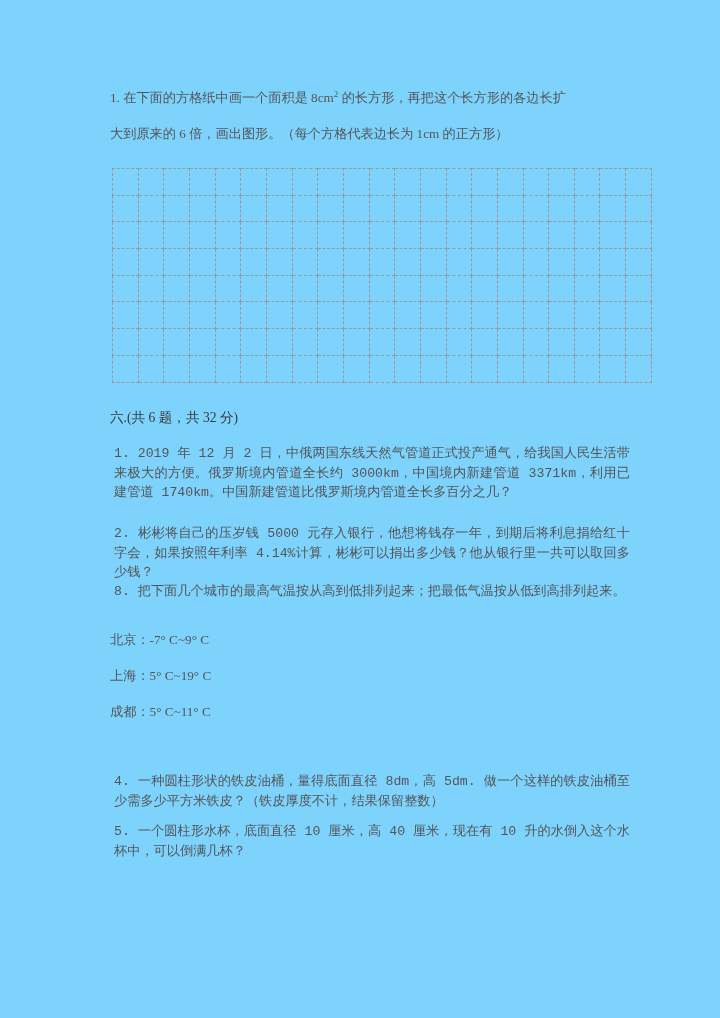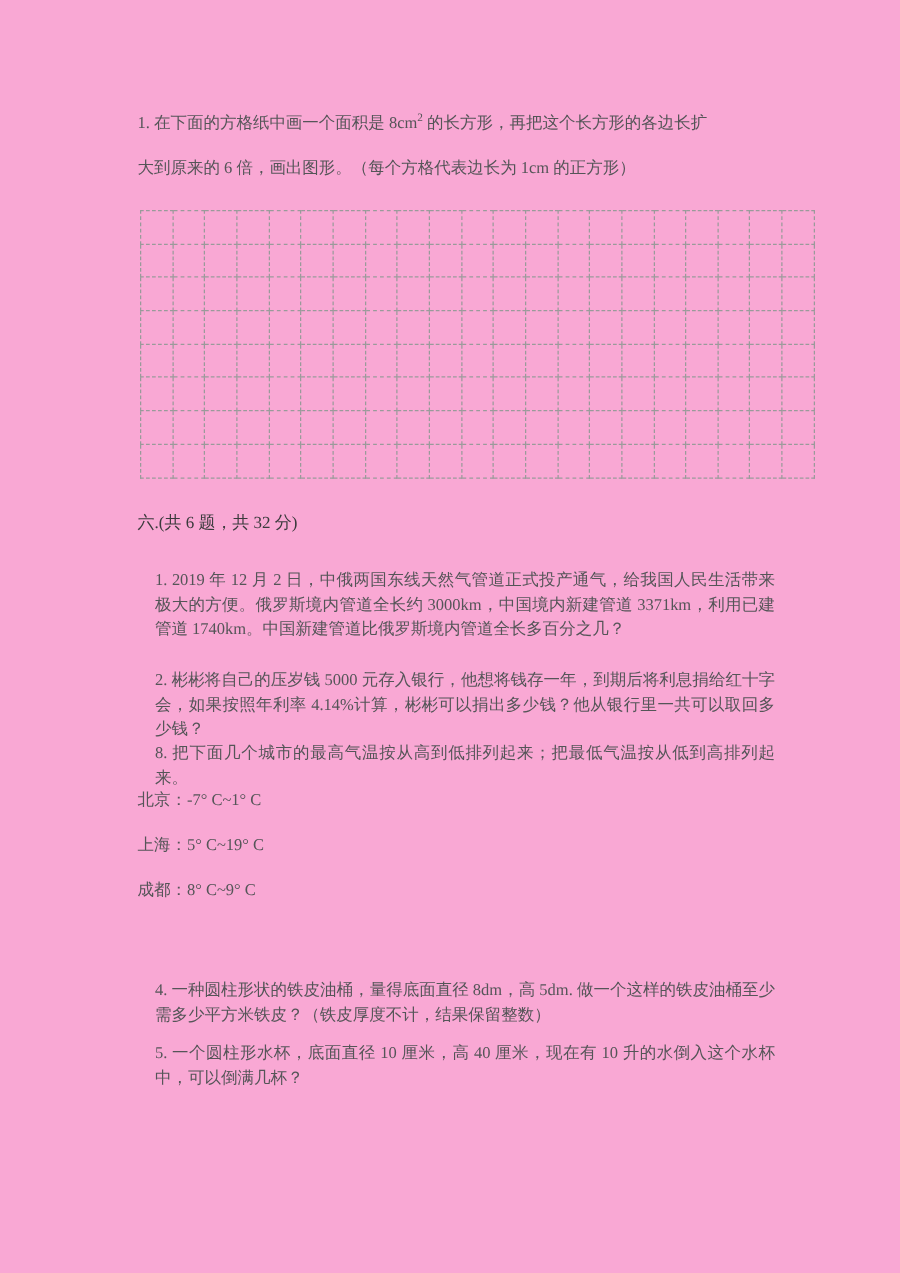--- a/index.html
+++ b/index.html
@@ -14,21 +14,21 @@
     position: relative;
     font-family: "Liberation Serif", "DejaVu Serif", serif;
     color: #4a4a4a;
     overflow: hidden;
   }
   .page {
     position: absolute;
     left: 0; top: 0;
     width: 720px;
     height: 1018px;
-    background: #f9a8d4;
+    background: #7dd3fc;
   }
   .content {
     position: absolute;
     left: 110px;
     top: 80px;
     width: 524px;
   }
 
   
   .q-loose {
@@ -38,21 +38,22 @@
     text-justify: inter-ideograph;
     color: #555558;
     margin: 0;
   }
   .q-tight {
     font-size: 13.2px;
     line-height: 19.5px;
     text-align: justify;
     text-justify: inter-ideograph;
     color: #555558;
-    margin: 14px;
+    margin: 4px;
+    font-family: Liberation Mono, monospace;
   }
   .sup2 {
     font-size: 9px;
     vertical-align: super;
     line-height: 0;
   }
 
   
   .grid-wrap {
     position: absolute;
@@ -304,23 +305,23 @@
 
   <div style="position:absolute; left:110px; top:520px; width:524px;">
     <p class="q-tight">2. 彬彬将自己的压岁钱 5000 元存入银行，他想将钱存一年，到期后将利息捐给红十字会，如果按照年利率 4.14%计算，彬彬可以捐出多少钱？他从银行里一共可以取回多少钱？</p>
   </div>
 
   <div style="position:absolute; left:110px; top:578px; width:524px;">
     <p class="q-tight">8. 把下面几个城市的最高气温按从高到低排列起来；把最低气温按从低到高排列起来。</p>
   </div>
 
   <div style="position:absolute; left:110px; top:622px; width:524px;">
-    <p class="temp-line">北京：-7° C~1° C</p>
+    <p class="temp-line">北京：-7° C~9° C</p>
     <p class="temp-line">上海：5° C~19° C</p>
-    <p class="temp-line">成都：8° C~9° C</p>
+    <p class="temp-line">成都：5° C~11° C</p>
   </div>
 
   <div style="position:absolute; left:110px; top:768px; width:524px;">
     <p class="q-tight">4. 一种圆柱形状的铁皮油桶，量得底面直径 8dm，高 5dm. 做一个这样的铁皮油桶至少需多少平方米铁皮？（铁皮厚度不计，结果保留整数）</p>
   </div>
 
   <div style="position:absolute; left:110px; top:818px; width:524px;">
     <p class="q-tight">5. 一个圆柱形水杯，底面直径 10 厘米，高 40 厘米，现在有 10 升的水倒入这个水杯中，可以倒满几杯？</p>
   </div>
 

